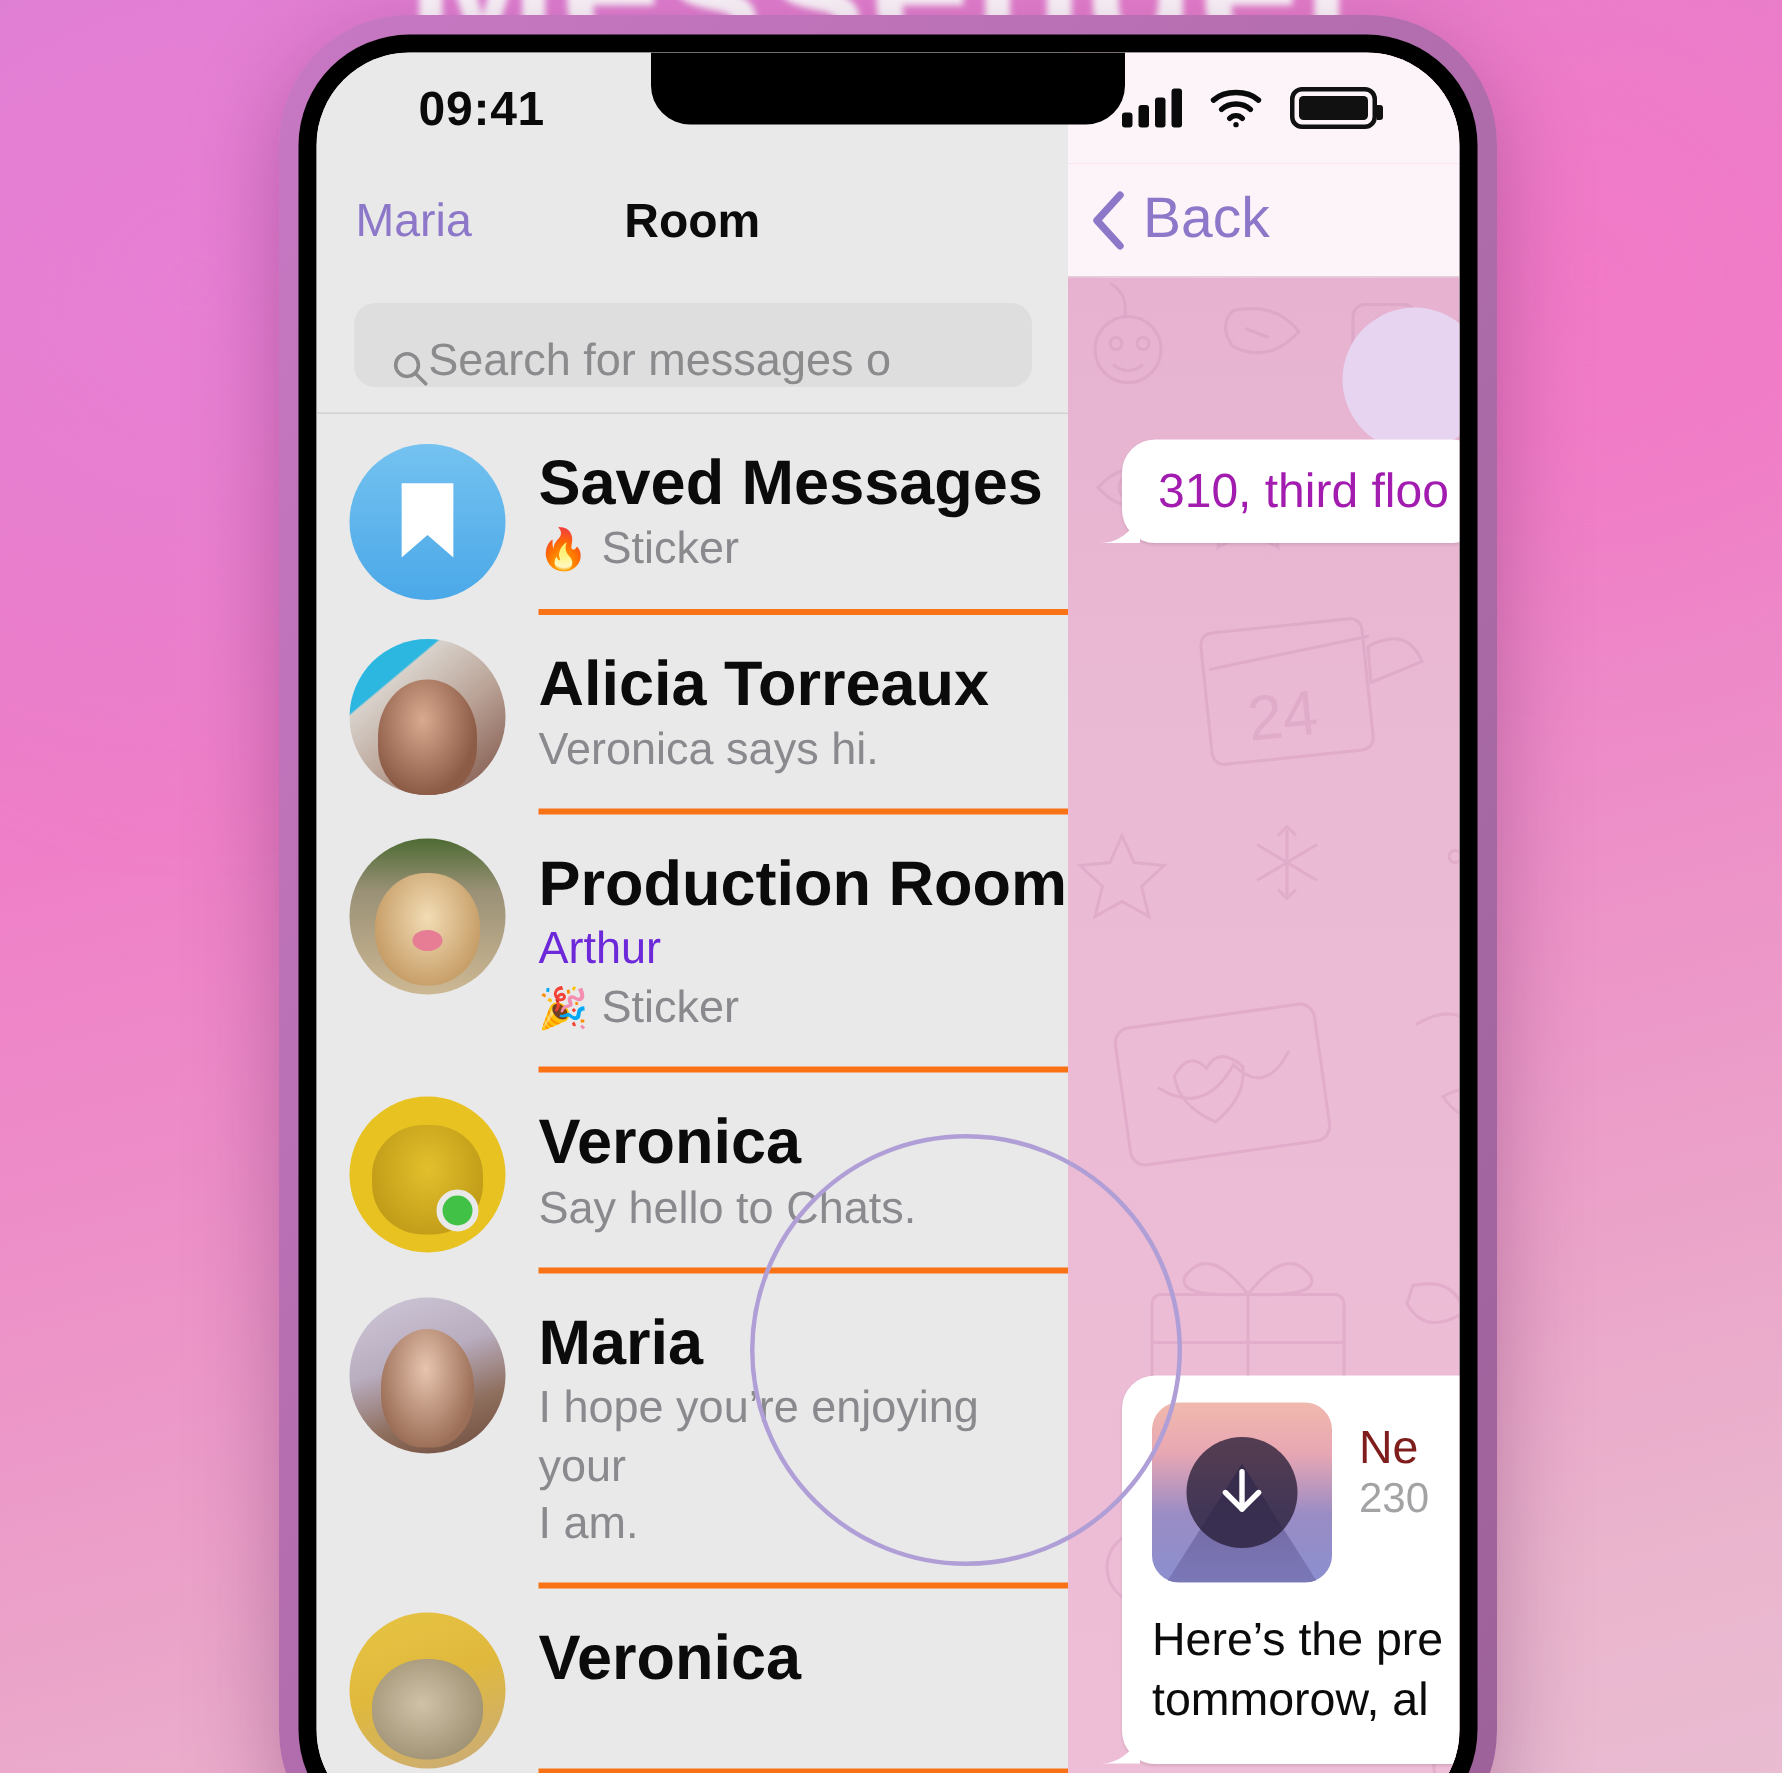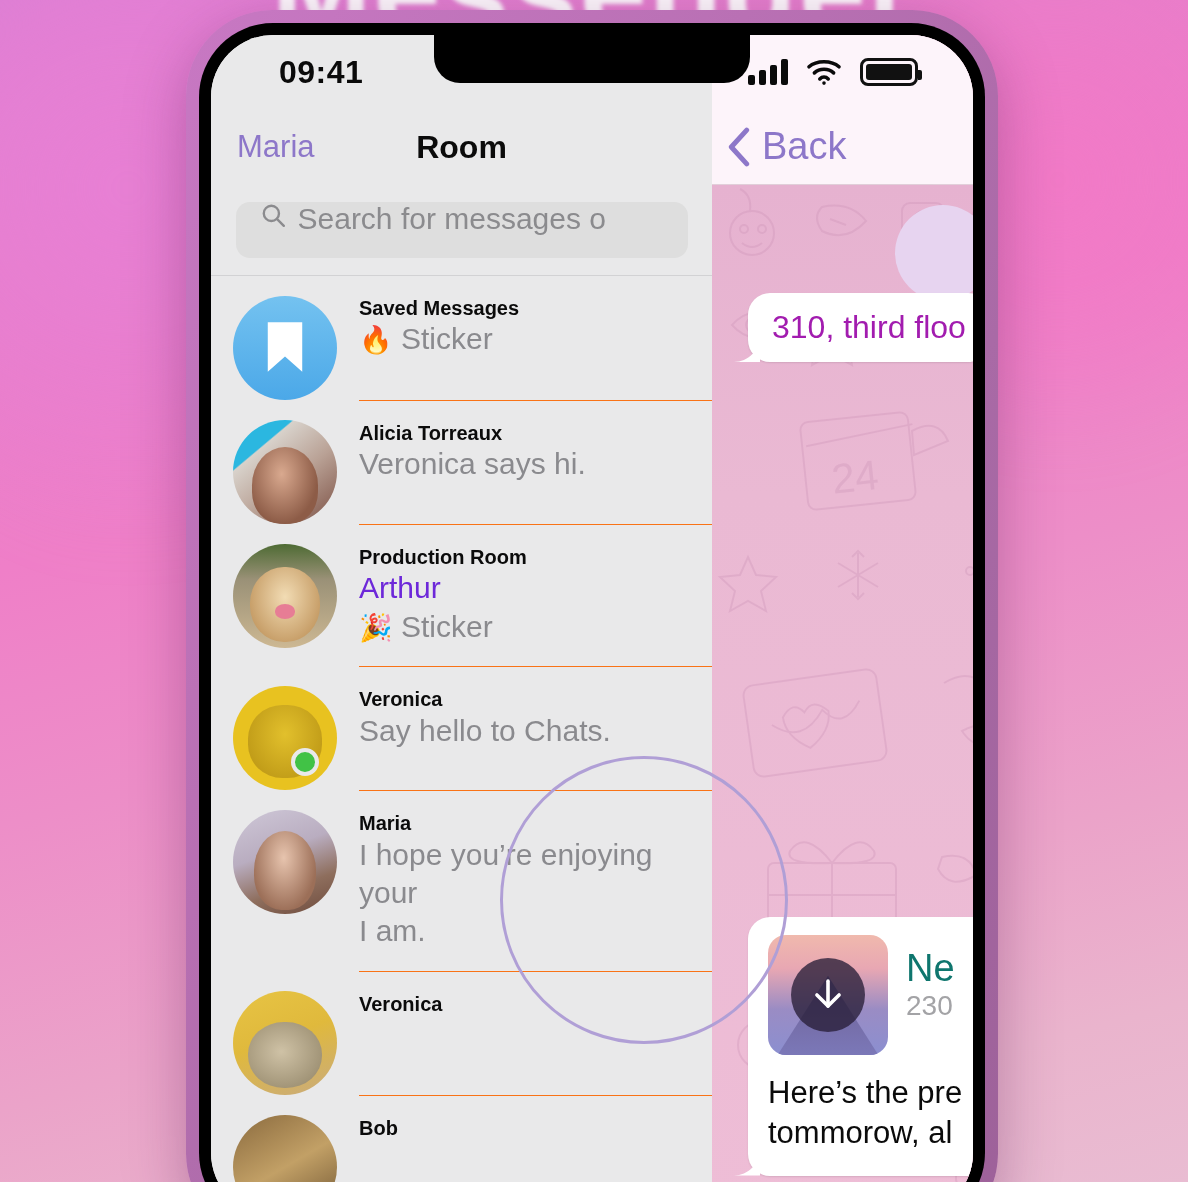--- a/index.html
+++ b/index.html
@@ -67,35 +67,35 @@
     height:76px;display:flex;align-items:center;position:relative;padding:0 26px;box-sizing:border-box;
   }
   #edit-btn{font-size:31px;color:#8d77c9;}
   #nav-title{
     position:absolute;left:0;right:0;text-align:center;font-size:32px;font-weight:700;color:#0b0b0b;
     pointer-events:none;
   }
   #searchwrap{height:90px;display:flex;align-items:center;justify-content:center;}
   #searchbar{
     width:452px;height:56px;border-radius:14px;background:#dedede;
-    display:flex;align-items:flex-start;padding-left:24px;box-sizing:border-box;gap:12px;
+    display:flex;align-items:flex-end;padding-left:24px;box-sizing:border-box;gap:0;
   }
   #search-icon{width:26px;height:26px;flex:0 0 26px;display:block;}
   #search-ph{font-size:30px;color:#8b8b8e;white-space:nowrap;overflow:hidden;}
   #list-divider{height:1px;background:#d2d2d4;}
 
   .row{display:flex;align-items:flex-start;padding:20px 0 0 22px;box-sizing:border-box;position:relative;}
-  .row + .row .texts{border-top:1px solid #f97316;}
+  .row + .row .texts{border-top:4px solid #f97316;}
   .avatar{
     width:104px;height:104px;border-radius:50%;flex:0 0 104px;margin-right:22px;position:relative;
     overflow:hidden;background:#ccc;
   }
   .texts{flex:1;padding:0 0 20px 0;margin-top:-20px;padding-top:20px;min-width:0;}
   .row:first-child .texts{border-top:none;}
-  .title{font-size:20px;font-weight:700;color:#0b0b0b;line-height:1.22;white-space:nowrap;}
+  .title{font-size:42px;font-weight:700;color:#0b0b0b;line-height:1.22;white-space:nowrap;}
   .sub{font-size:30px;color:#8a8a8e;line-height:1.28;white-space:nowrap;}
   .sub.wrap{white-space:normal;}
   .sender{font-size:30px;color:#6d28d9;line-height:1.28;}
   .emoji{font-size:27px;}
   .online-dot{
     position:absolute;left:80px;top:82px;width:28px;height:28px;border-radius:50%;
     background:#41c246;border:4px solid #e9e9ea;box-sizing:border-box;
   }
 
   
@@ -163,21 +163,21 @@
     position:absolute;left:8%;bottom:0;width:84%;height:66%;
     background:linear-gradient(180deg,#6e5f93 0%,#7b78b8 100%);
     clip-path:polygon(50% 0%, 100% 100%, 0% 100%);
   }
   #dl-circle{
     position:absolute;left:50%;top:50%;transform:translate(-50%,-50%);
     width:74px;height:74px;border-radius:50%;background:rgba(40,30,55,.78);
     display:flex;align-items:center;justify-content:center;
   }
   #file-meta{min-width:0;padding-top:12px;}
-  #file-name{font-size:38px;color:#0f766e;font-weight:400;white-space:nowrap;overflow:hidden;}
+  #file-name{font-size:31px;color:#7f1d1d;font-weight:400;white-space:nowrap;overflow:hidden;}
   #file-size{font-size:28px;color:#a3a3a6;white-space:nowrap;overflow:hidden;}
   #file-caption{margin-top:18px;font-size:31px;color:#0b0b0b;line-height:1.3;}
 
   
   .bars{display:flex;align-items:flex-end;gap:4px;height:26px;}
   .bars i{display:block;width:7px;background:#0a0a0a;border-radius:2px;}
   .bars i:nth-child(1){height:10px}.bars i:nth-child(2){height:15px}
   .bars i:nth-child(3){height:20px}.bars i:nth-child(4){height:26px}
   #battery{width:58px;height:28px;border:3px solid #111;border-radius:8px;position:relative;box-sizing:border-box;padding:3px;}
   #battery span{display:block;width:100%;height:100%;background:#111;border-radius:3px;}

